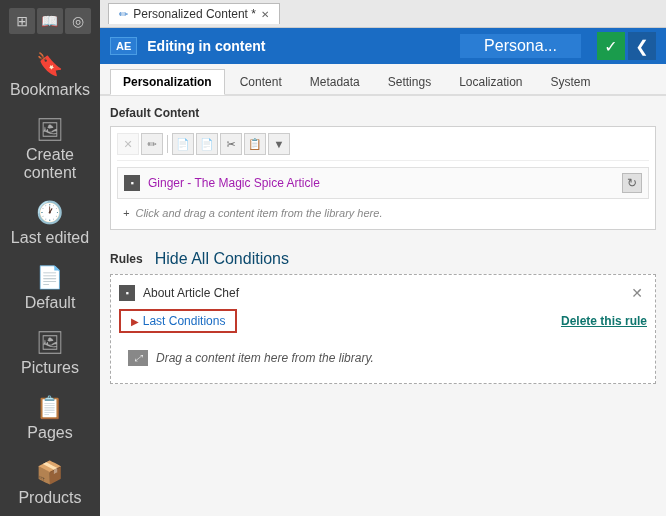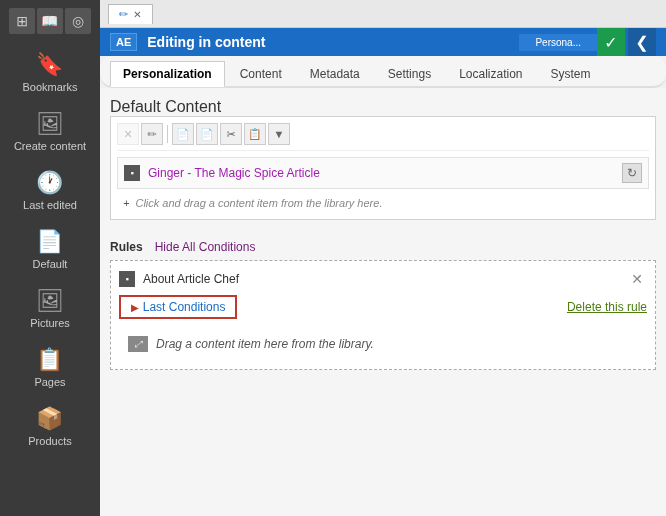--- a/index.html
+++ b/index.html
@@ -40,21 +40,21 @@
       cursor: pointer;
       border-radius: 3px;
       margin-bottom: 2px;
     }
     .sidebar-item .icon {
       font-size: 22px;
       margin-bottom: 3px;
       color: #aaa;
     }
     .sidebar-item .label {
-      font-size: 11px;
+      font-size: 16px;
       color: #ccc;
       text-align: center;
     }
 
     
     .main {
       flex: 1;
       display: flex;
       flex-direction: column;
       height: 516px;
@@ -81,43 +81,43 @@
       color: #333;
     }
     .title-bar-tab .pencil-icon { color: #1a6cc4; font-size: 11px; }
     .title-bar-tab .close-icon { color: #666; font-size: 10px; cursor: pointer; }
 
     
     .header-bar {
       background: #1a6cc4;
       display: flex;
       align-items: center;
-      height: 28px;
+      height: 36px;
       padding: 0 10px;
       color: white;
     }
     .header-bar .ae-badge {
       background: #2a7dd4;
       border: 1px solid #4a9de4;
       padding: 2px 5px;
       font-size: 11px;
       font-weight: bold;
       margin-right: 10px;
       color: white;
     }
     .header-bar .editing-title {
       font-size: 14px;
       font-weight: bold;
       flex: 1;
     }
     .header-bar .persona-badge {
       background: #2a7dd4;
-      padding: 3px 16px;
-      font-size: 10px;
-      margin-right: 0;
+      padding: 3px 24px;
+      font-size: 16px;
+      margin-right: 16px;
     }
     .header-bar .check-btn {
       background: #1a9c4c;
       border: none;
       color: white;
       width: 28px; height: 28px;
       display: flex; align-items: center; justify-content: center;
       cursor: pointer; font-size: 16px; margin-right: 3px;
     }
     .header-bar .arrow-btn {
@@ -130,21 +130,20 @@
     }
 
     
     .tab-bar {
       background: #f5f5f5;
       border-bottom: 2px solid #ddd;
       display: flex;
       align-items: flex-end;
       padding: 0 10px;
       height: 32px;
-      border-radius: 13px;
     }
     .tab {
       padding: 5px 12px;
       font-size: 12px;
       cursor: pointer;
       color: #444;
       border: 1px solid transparent;
       margin-right: 2px;
       position: relative;
       top: 1px;
@@ -159,23 +158,24 @@
 
     
     .content-area {
       background: #f5f5f5;
       flex: 1;
       padding: 10px;
       overflow-y: auto;
     }
 
     .section-title {
-      font-size: 16px;
-      font-weight: normal;
+      font-size: 12px;
+      font-weight: bold;
       color: #333;
+      margin-bottom: 6px;
     }
 
     
     .default-content-box {
       background: white;
       border: 1px solid #d0d0d0;
       padding: 6px;
       margin-bottom: 14px;
     }
     .toolbar {
@@ -231,21 +231,21 @@
     .add-item .plus { margin-right: 6px; color: #555; }
 
     
     .rules-section { margin-top: 20px; }
     .rules-header {
       display: flex;
       align-items: center;
       margin-bottom: 6px;
     }
     .rules-title { font-weight: bold; font-size: 12px; color: #333; margin-right: 12px; }
-    .hide-conditions-link { color: #701a75; text-decoration: none; font-size: 12px; cursor: pointer; }
+    .hide-conditions-link { color: #0c4a6e; text-decoration: none; font-size: 16px; cursor: pointer; }
 
     
     .rule-box {
       border: 1px dashed #aaa;
       background: white;
       padding: 8px;
     }
     .rule-header {
       display: flex;
       align-items: center;
@@ -277,24 +277,25 @@
       align-items: center;
       gap: 4px;
       cursor: pointer;
       color: #1a6cc4;
       font-size: 12px;
       text-decoration: none;
     }
     .show-conditions-btn .arrow { color: #c0392b; font-size: 10px; }
     .delete-rule-link {
       margin-left: auto;
-      color: #4d7c0f;
+      color: #0f766e;
       font-size: 12px;
       text-decoration: underline;
       cursor: pointer;
+      font-weight: bold;
     }
 
     .drag-here {
       display: flex;
       align-items: center;
       padding: 8px 8px;
       color: #555;
       font-style: italic;
       font-size: 12px;
       border: 1px dashed transparent;
@@ -351,20 +352,21 @@
     <div class="icon">📦</div>
     <div class="label">Products</div>
   </div>
 </div>
 
 <div class="main">
 
   <div class="title-bar">
     <div class="title-bar-tab">
       <span class="pencil-icon">✏</span>
+      <span>Personalized Content *</span>
       <span class="close-icon">✕</span>
     </div>
   </div>
 
   <div class="header-bar">
     <div class="ae-badge">AE</div>
     <div class="editing-title">Editing in content</div>
     <div class="persona-badge">Persona...</div>
     <button class="check-btn">✓</button>
     <button class="arrow-btn">❮</button>

